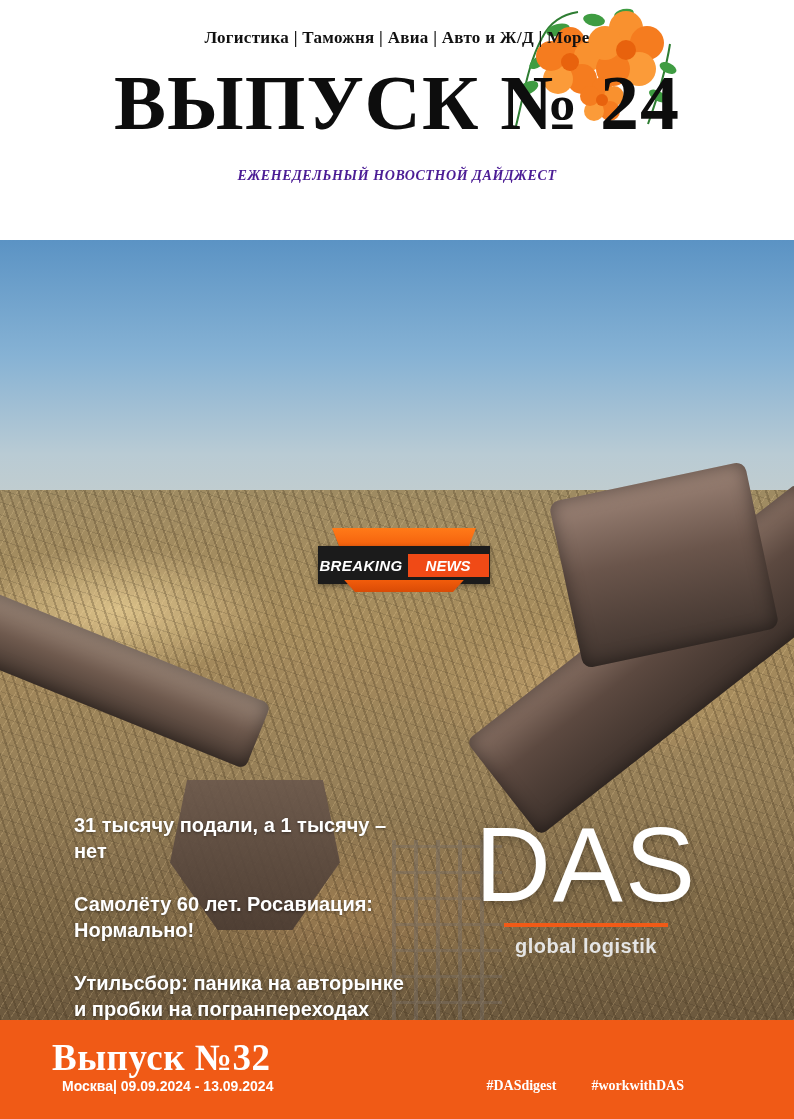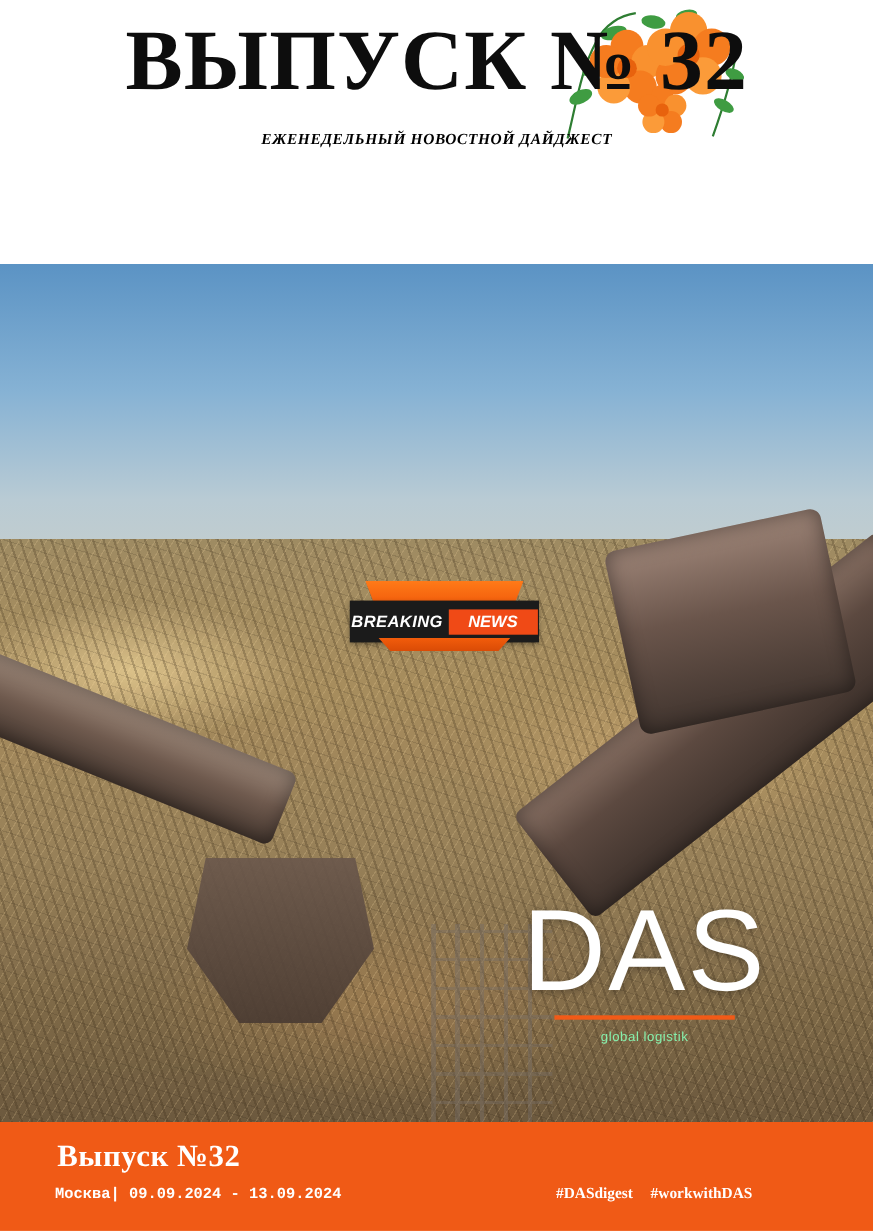--- a/index.html
+++ b/index.html
@@ -44,21 +44,21 @@
     letter-spacing: 1px;
     position: relative;
     z-index: 3;
   }
   .header-sub {
     text-align: center;
     font-family: "Liberation Serif", serif;
     font-style: italic;
     font-weight: bold;
     font-size: 14px;
-    color: #000000;
+    color: #4c1d95;
     margin-top: 26px;
     letter-spacing: 0.6px;
     position: relative;
     z-index: 3;
   }
 
   
   .flowers {
     position: absolute;
     right: 106px;
@@ -259,54 +259,55 @@
     letter-spacing: 2px;
     text-shadow: 0 2px 8px rgba(0,0,0,0.3);
   }
   .das-rule {
     width: 164px;
     height: 4px;
     background: #f15a17;
     margin: 6px auto 8px auto;
   }
   .das-sub {
-    color: #86efac;
-    font-size: 12px;
+    color: #e5e5e5;
+    font-size: 20px;
     letter-spacing: 0.5px;
+    font-weight: bold;
   }
 
   
   .footer {
     position: absolute;
     left: 0; bottom: 0;
     width: 794px;
     height: 99px;
     background: #f05a16;
     color: #ffffff;
   }
   .footer-title {
     position: absolute;
     left: 52px; top: 16px;
     font-family: "Liberation Serif", serif;
     font-weight: bold;
-    font-size: 28px;
+    font-size: 37px;
     letter-spacing: 0.5px;
   }
   .footer-meta {
     position: absolute;
-    left: 50px; top: 58px;
-    font-family: Liberation Mono, monospace;
+    left: 62px; top: 58px;
+    font-family: Liberation Sans, sans-serif;
     font-weight: bold;
     font-size: 14px;
   }
   .footer-tags {
     position: absolute;
     right: 110px; top: 58px;
     display: flex;
-    gap: 16px;
+    gap: 35px;
     font-family: "Liberation Serif", serif;
     font-weight: bold;
     font-size: 14px;
   }
 </style>
 </head>
 <body>
 
 <div class="header">
 
@@ -346,21 +347,22 @@
         <circle cx="0" cy="-13" r="10" fill="#f57c1f"></circle>
         <circle cx="12" cy="-4" r="10" fill="#f9912f"></circle>
         <circle cx="8" cy="11" r="10" fill="#f57c1f"></circle>
         <circle cx="-8" cy="11" r="10" fill="#fb9b39"></circle>
         <circle cx="-12" cy="-4" r="10" fill="#f57c1f"></circle>
         <circle cx="0" cy="0" r="6" fill="#e8620d"></circle>
       </g>
     </g>
   </svg>
 
-  <div class="header-title">ВЫПУСК № 32</div>
+  <div class="header-nav">Логистика  |  Таможня  |   Авиа  |  Авто и Ж/Д  |  Море</div>
+  <div class="header-title">ВЫПУСК № 24</div>
   <div class="header-sub">ЕЖЕНЕДЕЛЬНЫЙ НОВОСТНОЙ ДАЙДЖЕСТ</div>
 </div>
 
 <div class="hero">
   <div class="sky"></div>
   <div class="scrap"></div>
   <div class="scrap-tex"></div>
   <div class="crane-arm arm-main"></div>
   <div class="crane-arm arm-top"></div>
   <div class="crane-arm arm-left"></div>
@@ -370,20 +372,26 @@
   <div class="breaking">
     <div class="breaking-top"></div>
     <div class="breaking-ribbon">
       <span class="breaking-word1">BREAKING</span>
       <span class="breaking-word2">NEWS</span>
     </div>
     <div class="breaking-bottom"></div>
   </div>
 
 
+  <div class="headlines">
+    <div class="headline">31 тысячу подали, а 1 тысячу – нет</div>
+    <div class="headline">Самолёту 60 лет. Росавиация: Нормально!</div>
+    <div class="headline">Утильсбор: паника на авторынке и пробки на погранпереходах</div>
+
+  </div>
 
   <div class="das-logo">
     <div class="das-word">DAS</div>
     <div class="das-rule"></div>
     <div class="das-sub">global logistik</div>
   </div>
 
 </div>
 
 <div class="footer">

